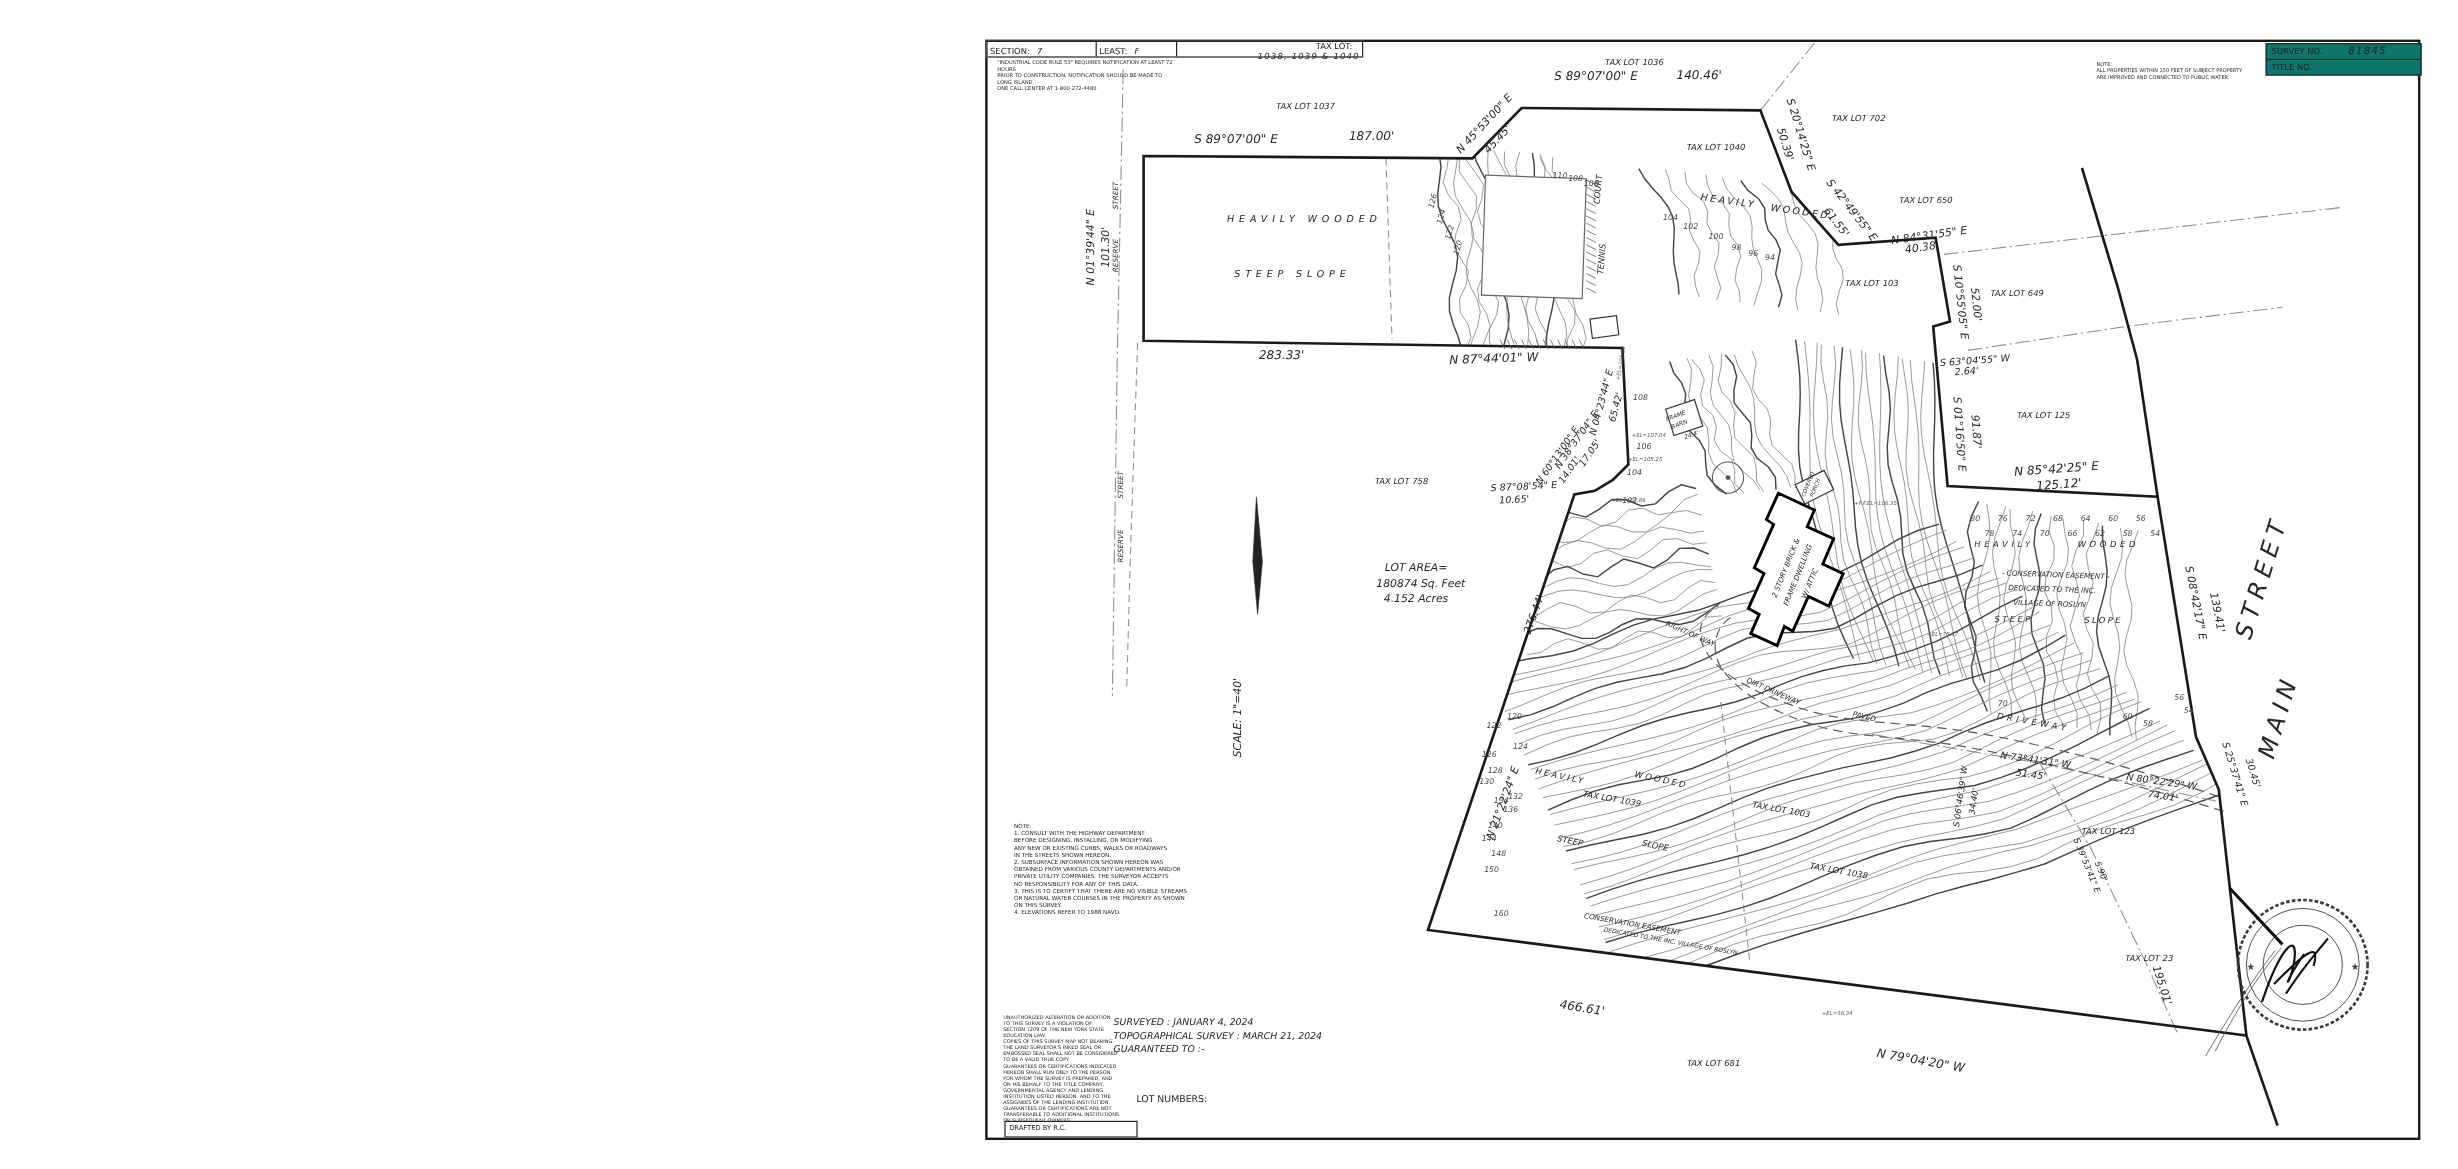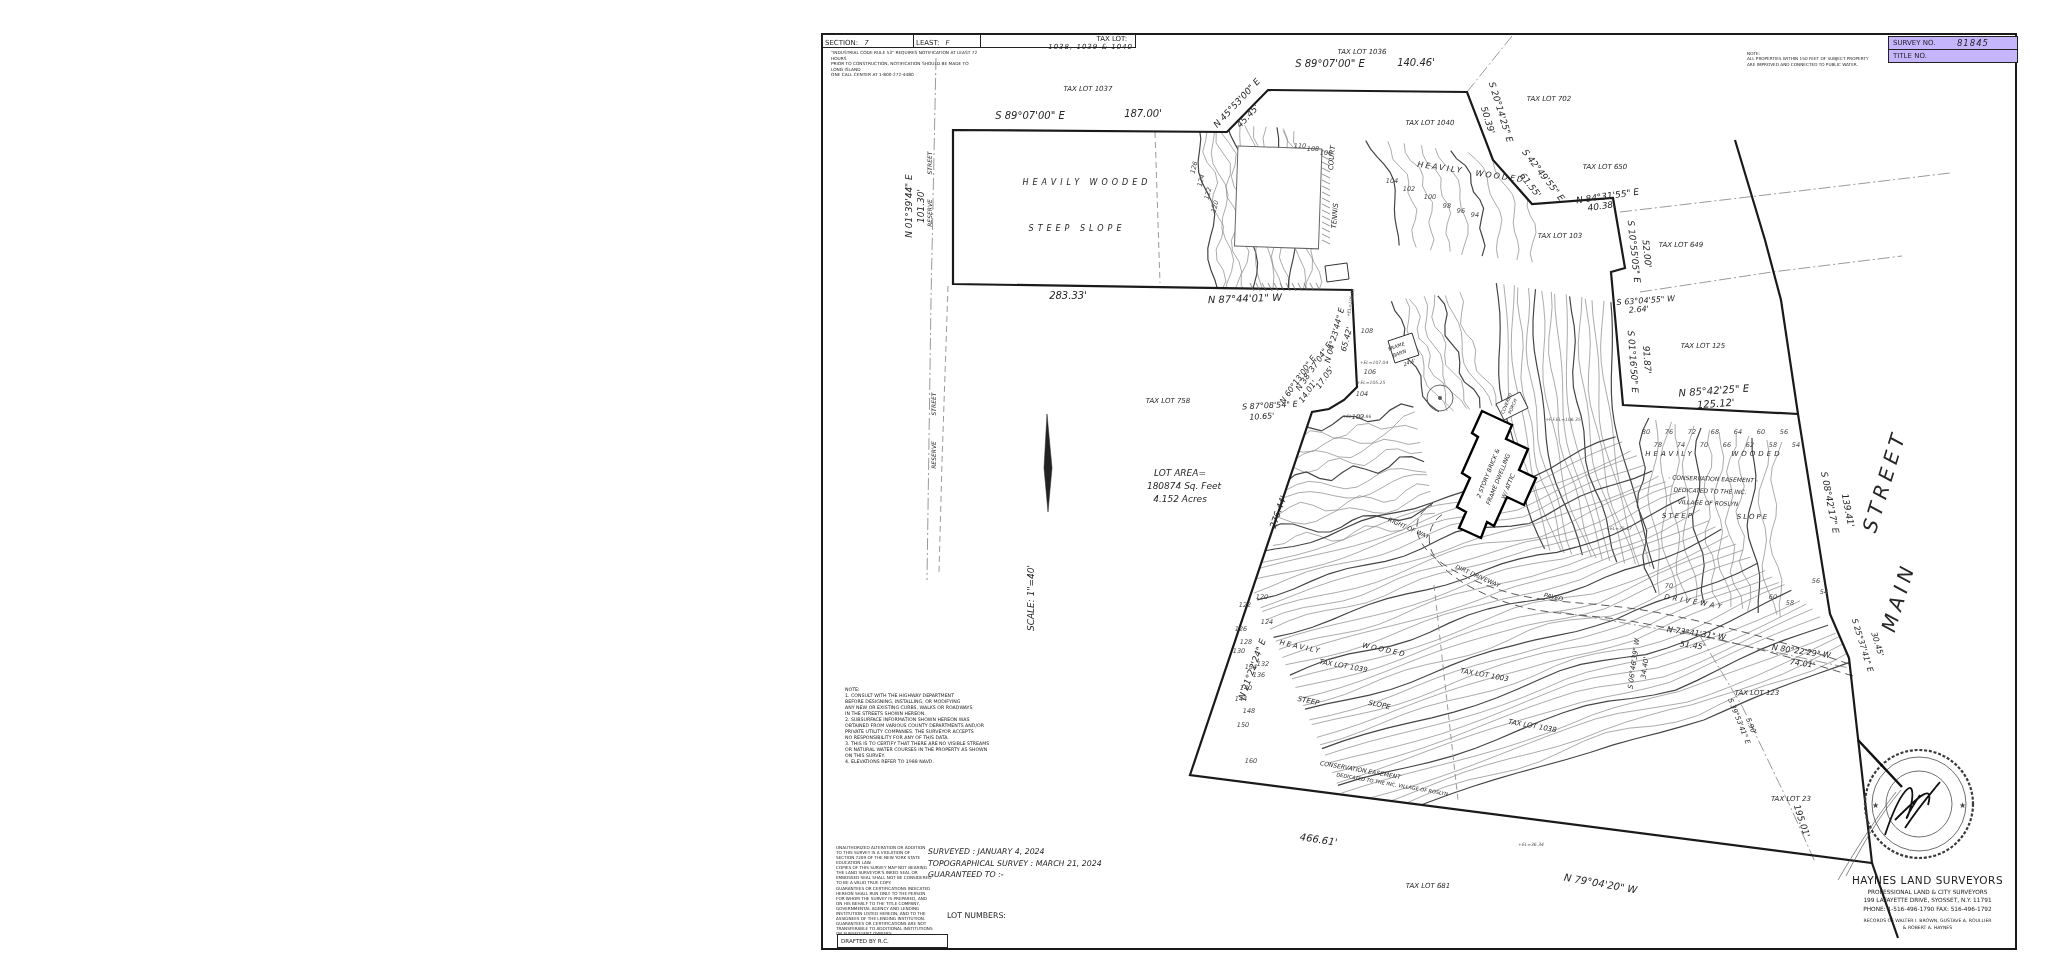--- a/index.html
+++ b/index.html
@@ -10,21 +10,21 @@
   .lines{white-space:pre-line;}
   
   .hdrbox{left:822px;top:34px;display:flex;border:1.2px solid #222;background:#fff;height:12px;}
   .hdrbox .cell{display:flex;align-items:flex-end;padding:0 2px;border-right:1px solid #222;font-size:7px;}
   .hdrbox .cell:last-child{border-right:none;}
   .hdrbox .lab{margin-right:6px;}
   .hdrbox .val{font-style:italic;letter-spacing:1px;}
   .c1{width:86px;} .c2{width:62px;} .c3{width:150px;flex-direction:column;}
   .notice{left:831px;top:50px;font-size:4.3px;line-height:1.3;width:180px;}
   .noteright{left:1747px;top:51px;font-size:4.2px;line-height:1.3;width:140px;}
-  .surveybox{left:1888px;top:36px;width:128px;border:1.5px solid #222;background:#c4b5fd;font-size:7px;}
+  .surveybox{left:1888px;top:36px;width:128px;border:1.5px solid #222;background:#0f766e;font-size:7px;}
   .surveybox .row{display:flex;justify-content:space-between;align-items:center;height:12px;
                   border-bottom:1px solid #222;padding:0 4px;}
   .surveybox .row:last-child{border-bottom:none;}
   .surveybox .val{font-style:italic;font-size:8.5px;letter-spacing:1px;margin-right:24px;margin-left:20px;}
   .noteslist{left:845px;top:687px;font-size:4.7px;line-height:1.28;width:180px;}
   .titleblk{left:818px;top:766px;width:205px;text-align:center;}
   .t1{font-size:15px;letter-spacing:3px;}
   .t2{font-size:4.6px;margin-top:2px;}
   .t3{font-size:4.6px;font-style:italic;}
   .t4{font-size:23px;font-style:italic;letter-spacing:2px;line-height:1;}
@@ -449,21 +449,13 @@
 ASSIGNEES OF THE LENDING INSTITUTION.
 GUARANTEES OR CERTIFICATIONS ARE NOT
 TRANSFERABLE TO ADDITIONAL INSTITUTIONS
 OR SUBSEQUENT OWNERS.</div>
   <div class="blk dates lines">SURVEYED : JANUARY 4, 2024
 TOPOGRAPHICAL SURVEY : MARCH 21, 2024
 GUARANTEED  TO :-</div>
   <div class="blk lotnums">LOT  NUMBERS:</div>
   <div class="blk drafted">DRAFTED BY R.C.</div>
 
-  <div class="blk firm">
-    <div class="fname">HAYNES LAND SURVEYORS</div>
-    <div class="fsub lines">PROFESSIONAL LAND &amp; CITY SURVEYORS
-199 LAFAYETTE DRIVE, SYOSSET, N.Y. 11791
-PHONE: 1-516-496-1790 FAX: 516-496-1792</div>
-    <div class="frec lines">RECORDS OF WALTER I. BROWN, GUSTAVE A. ROULLIER
-&amp; ROBERT A. HAYNES</div>
-  </div>
 </div>
 
 </body></html>

